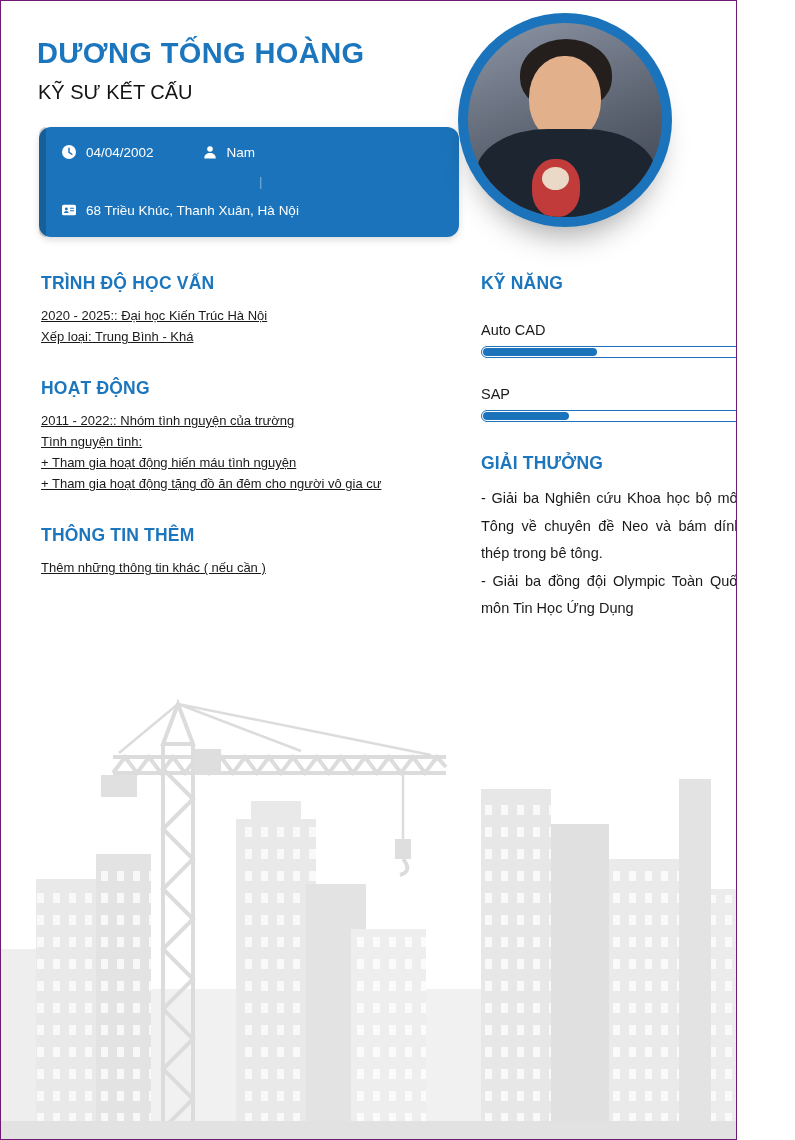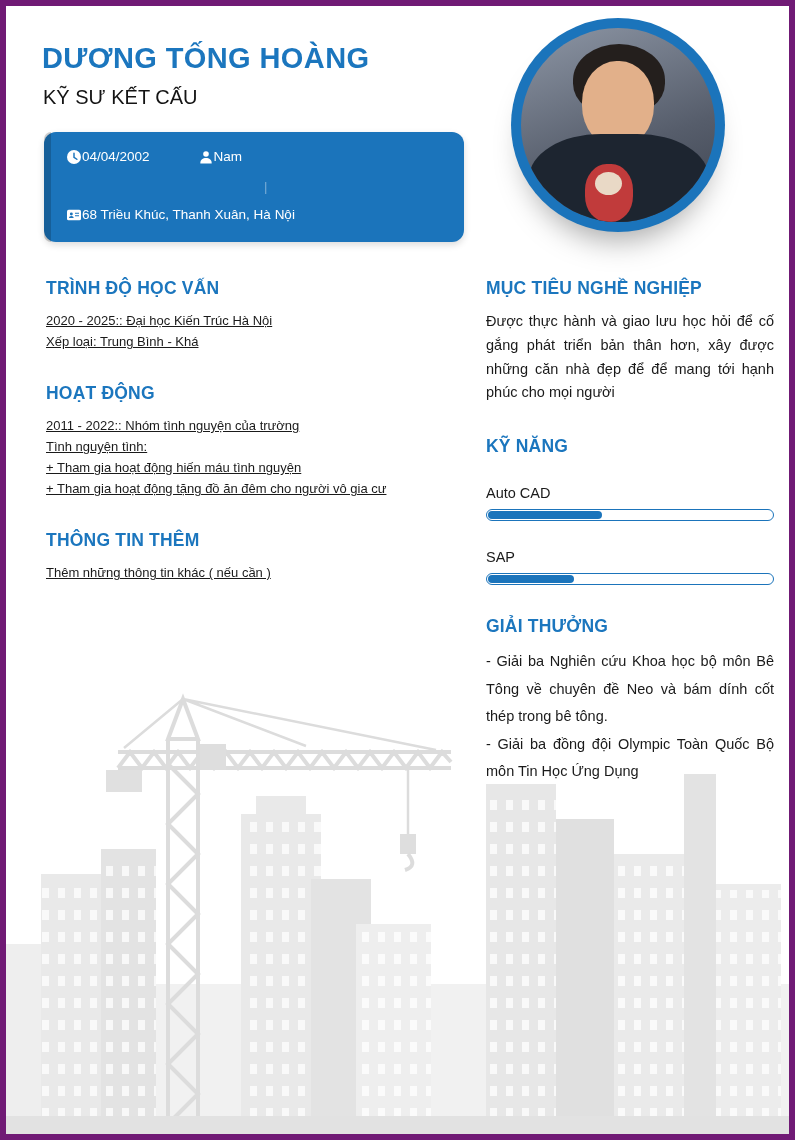--- a/index.html
+++ b/index.html
@@ -1,34 +1,34 @@
 <!DOCTYPE html>
 <html style="--accent: #1b76be; --box: #1b74bb;"><head>
 <meta charset="utf-8">
 <style>
   :root { --accent:#1b76be; --box:#1b74bb; }
   * { margin:0; padding:0; box-sizing:border-box; }
   html,body { background:#ffffff; }
   body { font-family:"Liberation Sans", sans-serif; }
-  .page { position:relative; width:795px; height:1140px; background:#fff;
-          border:6px solid #701a75; overflow:hidden; }
+  .page { position:relative; width:737px; height:1140px; background:#fff;
+          border:1px solid #701a75; overflow:hidden; }
 
   
   .name { position:absolute; left:36px; top:36px; font-size:29px; font-weight:bold;
           color:var(--accent); letter-spacing:.4px; }
   .job-title { position:absolute; left:37px; top:80px; font-size:20px; color:#141414; }
 
   .info-box { position:absolute; left:38px; top:126px; width:420px; height:110px;
               background:var(--box); border-radius:12px; color:#fff;
               padding:13px 16px 13px 22px; box-shadow:0 3px 7px rgba(0,0,0,.14); }
   .info-box::before { content:""; position:absolute; left:0; top:0; bottom:0; width:7px;
               background:rgba(0,0,0,.18); border-radius:12px 0 0 12px; }
   .info-row { display:flex; align-items:center; height:24px; margin-bottom:5px;
               font-size:13.5px; }
-  .info-item { display:flex; align-items:flex-start; }
+  .info-item { display:flex; align-items:center; gap:9px; }
   .info-item + .info-item { margin-left:48px; }
   .icon { width:16px; height:16px; display:inline-flex; flex:0 0 16px; }
   .icon svg { width:100%; height:100%; }
   .redacted { opacity:.4; padding-left:198px; font-size:13px; }
 
   
   .photo-ring { position:absolute; right:64px; top:12px; width:214px; height:214px;
                 border-radius:50%; background:var(--box); padding:10px;
                 box-shadow:0 22px 30px -14px rgba(0,0,0,.35); }
   .photo-img { position:relative; width:100%; height:100%; border-radius:50%; overflow:hidden;
@@ -187,24 +187,20 @@
 
       <div class="sec-block">
         <h2 class="sec">THÔNG TIN THÊM</h2>
         <div class="line">Thêm những thông tin khác ( nếu cần )</div>
       </div>
 
     </div>
 
     <div class="col-right">
 
-      <div class="sec-block">
-        <h2 class="sec">MỤC TIÊU NGHỀ NGHIỆP</h2>
-        <div class="para">Được thực hành và giao lưu học hỏi để cố gắng phát triển bản thân hơn, xây được những căn nhà đẹp để để mang tới hạnh phúc cho mọi người</div>
-      </div>
 
       <div class="sec-block">
         <h2 class="sec">KỸ NĂNG</h2>
         <div class="skill">
           <div class="skill-name">Auto CAD</div>
           <div class="skill-track">
             <div class="skill-fill" style="width: 40%;"></div>
           </div>
         </div>
         <div class="skill">

